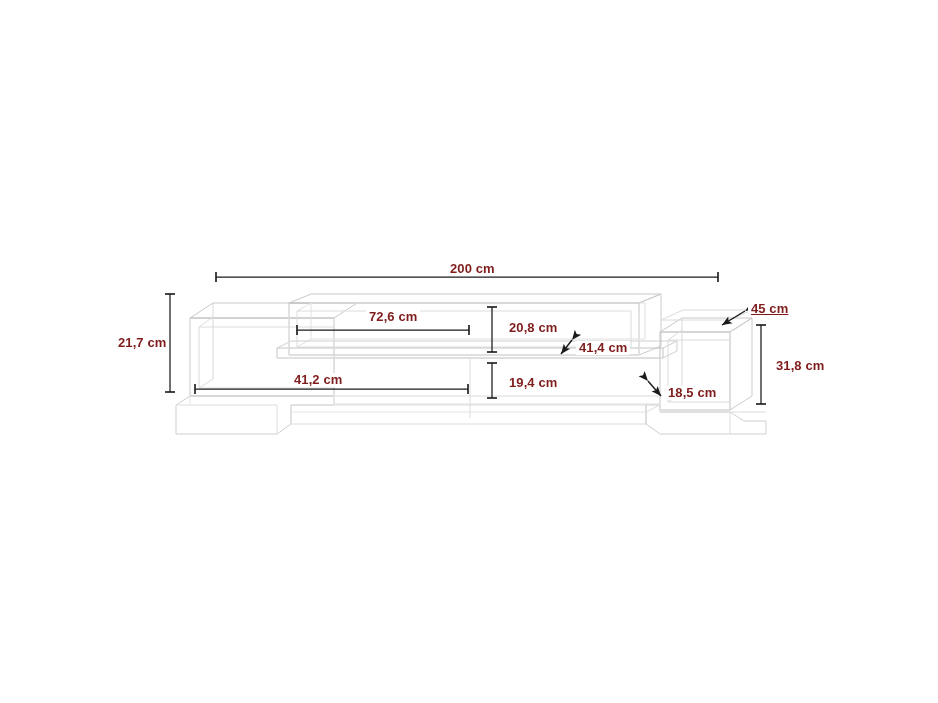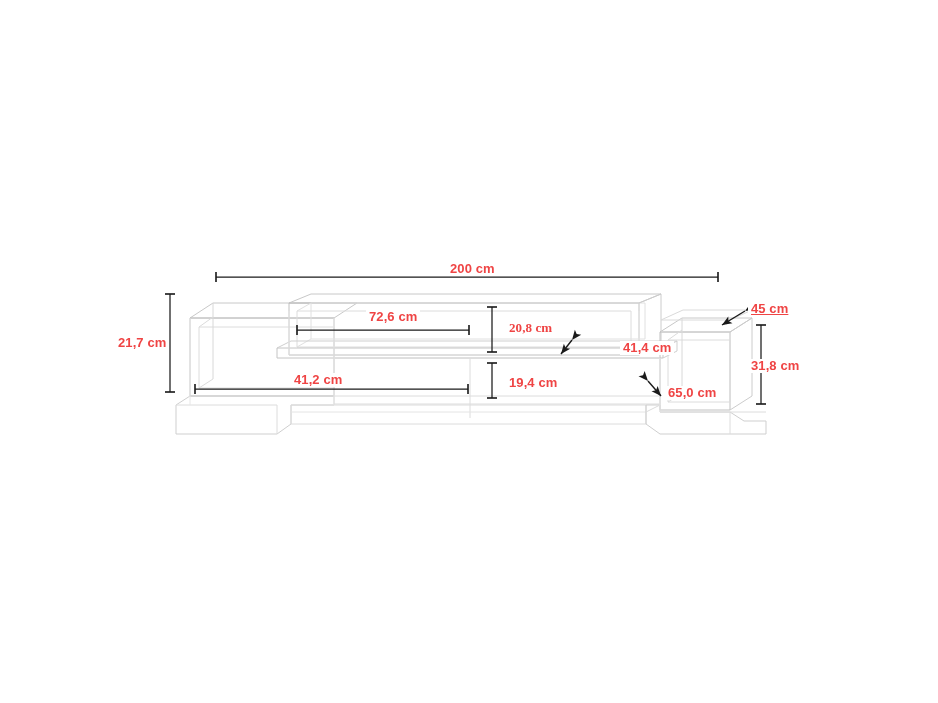--- a/index.html
+++ b/index.html
@@ -26,21 +26,21 @@
     left: 0; top: 0;
     width: 938px;
     height: 703px;
     display: block;
   }
   .dim-label {
     position: absolute;
     font-family: "Liberation Sans", sans-serif;
     font-weight: bold;
     font-size: 13px;
-    color: #ef4444;
+    color: #7f1d1d;
     white-space: nowrap;
     letter-spacing: 0.1px;
     background: #ffffff;
     padding: 0 3px;
     line-height: 14px;
   }
 </style>
 </head>
 <body>
 
@@ -165,27 +165,27 @@
       <line x1="648" y1="381" x2="661" y2="396" stroke-width="1.4" marker-start="url(#arrowL)" marker-end="url(#arrowR)"></line>
     </g>
   </svg>
 
   <div class="dim-label" style="left:447px; top:262px;">200 cm</div>
 
   <div class="dim-label" style="left:115px; top:336px;">21,7 cm</div>
 
   <div class="dim-label" style="left:366px; top:310px;text-align:right;">72,6 cm</div>
 
-  <div class="dim-label" style="left:506px; top:321px;font-family:Liberation Serif, serif;">20,8 cm</div>
+  <div class="dim-label" style="left:506px; top:321px;">20,8 cm</div>
 
-  <div class="dim-label" style="left:576px; top:341px;margin-left:44px;">41,4 cm</div>
+  <div class="dim-label" style="left:576px; top:341px;">41,4 cm</div>
 
   <div class="dim-label" style="left:291px; top:373px;">41,2 cm</div>
 
   <div class="dim-label" style="left:506px; top:376px;text-align:center;">19,4 cm</div>
 
-  <div class="dim-label" style="left:665px; top:386px;">65,0 cm</div>
+  <div class="dim-label" style="left:665px; top:386px;">18,5 cm</div>
 
-  <div class="dim-label" style="left:748px; top:359px;">31,8 cm</div>
+  <div class="dim-label" style="left:773px; top:359px;">31,8 cm</div>
 
   <div class="dim-label" style="left:748px; top:302px;text-decoration:underline;">45 cm</div>
 
 </div>
 
 </body></html>

